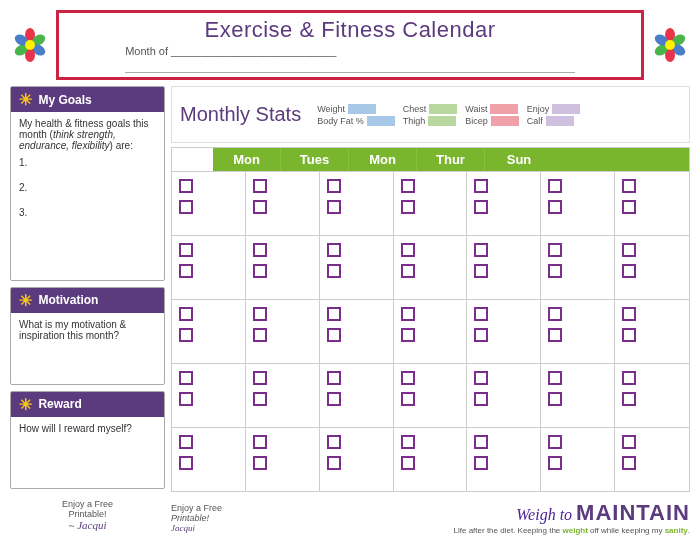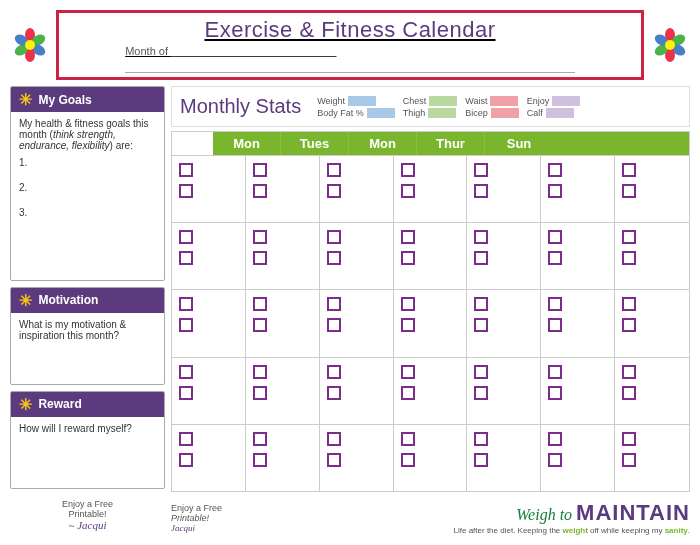--- a/index.html
+++ b/index.html
@@ -33,21 +33,20 @@
 
     .header-box {
       border: 3px solid #cc2244;
       display: flex;
       align-items: center;
       justify-content: center;
       flex-direction: column;
       flex: 1;
       margin: 0 6px;
       padding: 4px 10px;
-      text-decoration: underline;
     }
 
     .header-title {
       font-size: 22px;
       color: #5b3a7e;
       font-weight: 300;
       letter-spacing: 0.5px;
     }
 
     .header-subtitle {
@@ -130,21 +129,21 @@
       flex-direction: column;
       gap: 4px;
     }
 
     
     .stats-bar {
       display: flex;
       align-items: flex-end;
       background: #fff;
       border: 1px solid #ddd;
-      padding: 8px 8px;
+      padding: 16px 8px;
       gap: 8px;
     }
 
     .stats-title {
       font-size: 20px;
       color: #5b3a7e;
       font-weight: 300;
       margin-right: 8px;
       white-space: nowrap;
     }
@@ -623,21 +622,21 @@
       </div>
 
       <div class="bottom-brand">
         <div class="brand-left">
           <div>Enjoy a Free</div>
           <div style="font-style:italic;">Printable!</div>
           <div style="font-style:italic;font-family:Georgia,serif;color:#5b3a7e;">Jacqui</div>
         </div>
         <div class="brand-right">
           <div style="display:flex;align-items:baseline;gap:4px;">
-            <span style="font-size:16px;color:#15803d;font-family:Georgia,serif;font-style:italic;">Weigh to</span>
+            <span style="font-size:16px;color:#4c1d95;font-family:Georgia,serif;font-style:italic;">Weigh to</span>
             <span style="font-size:22px;font-weight:bold;color:#5b3a7e;text-transform:uppercase;letter-spacing:1px;">MAINTAIN</span>
           </div>
           <div style="font-size:8px;color:#555;">
             Life after the diet. Keeping the <b style="color:#7ab52e;">weight</b> off while keeping my <b style="color:#7ab52e;">sanity</b>.
           </div>
         </div>
       </div>
     </div>
   </div>
 </div>

